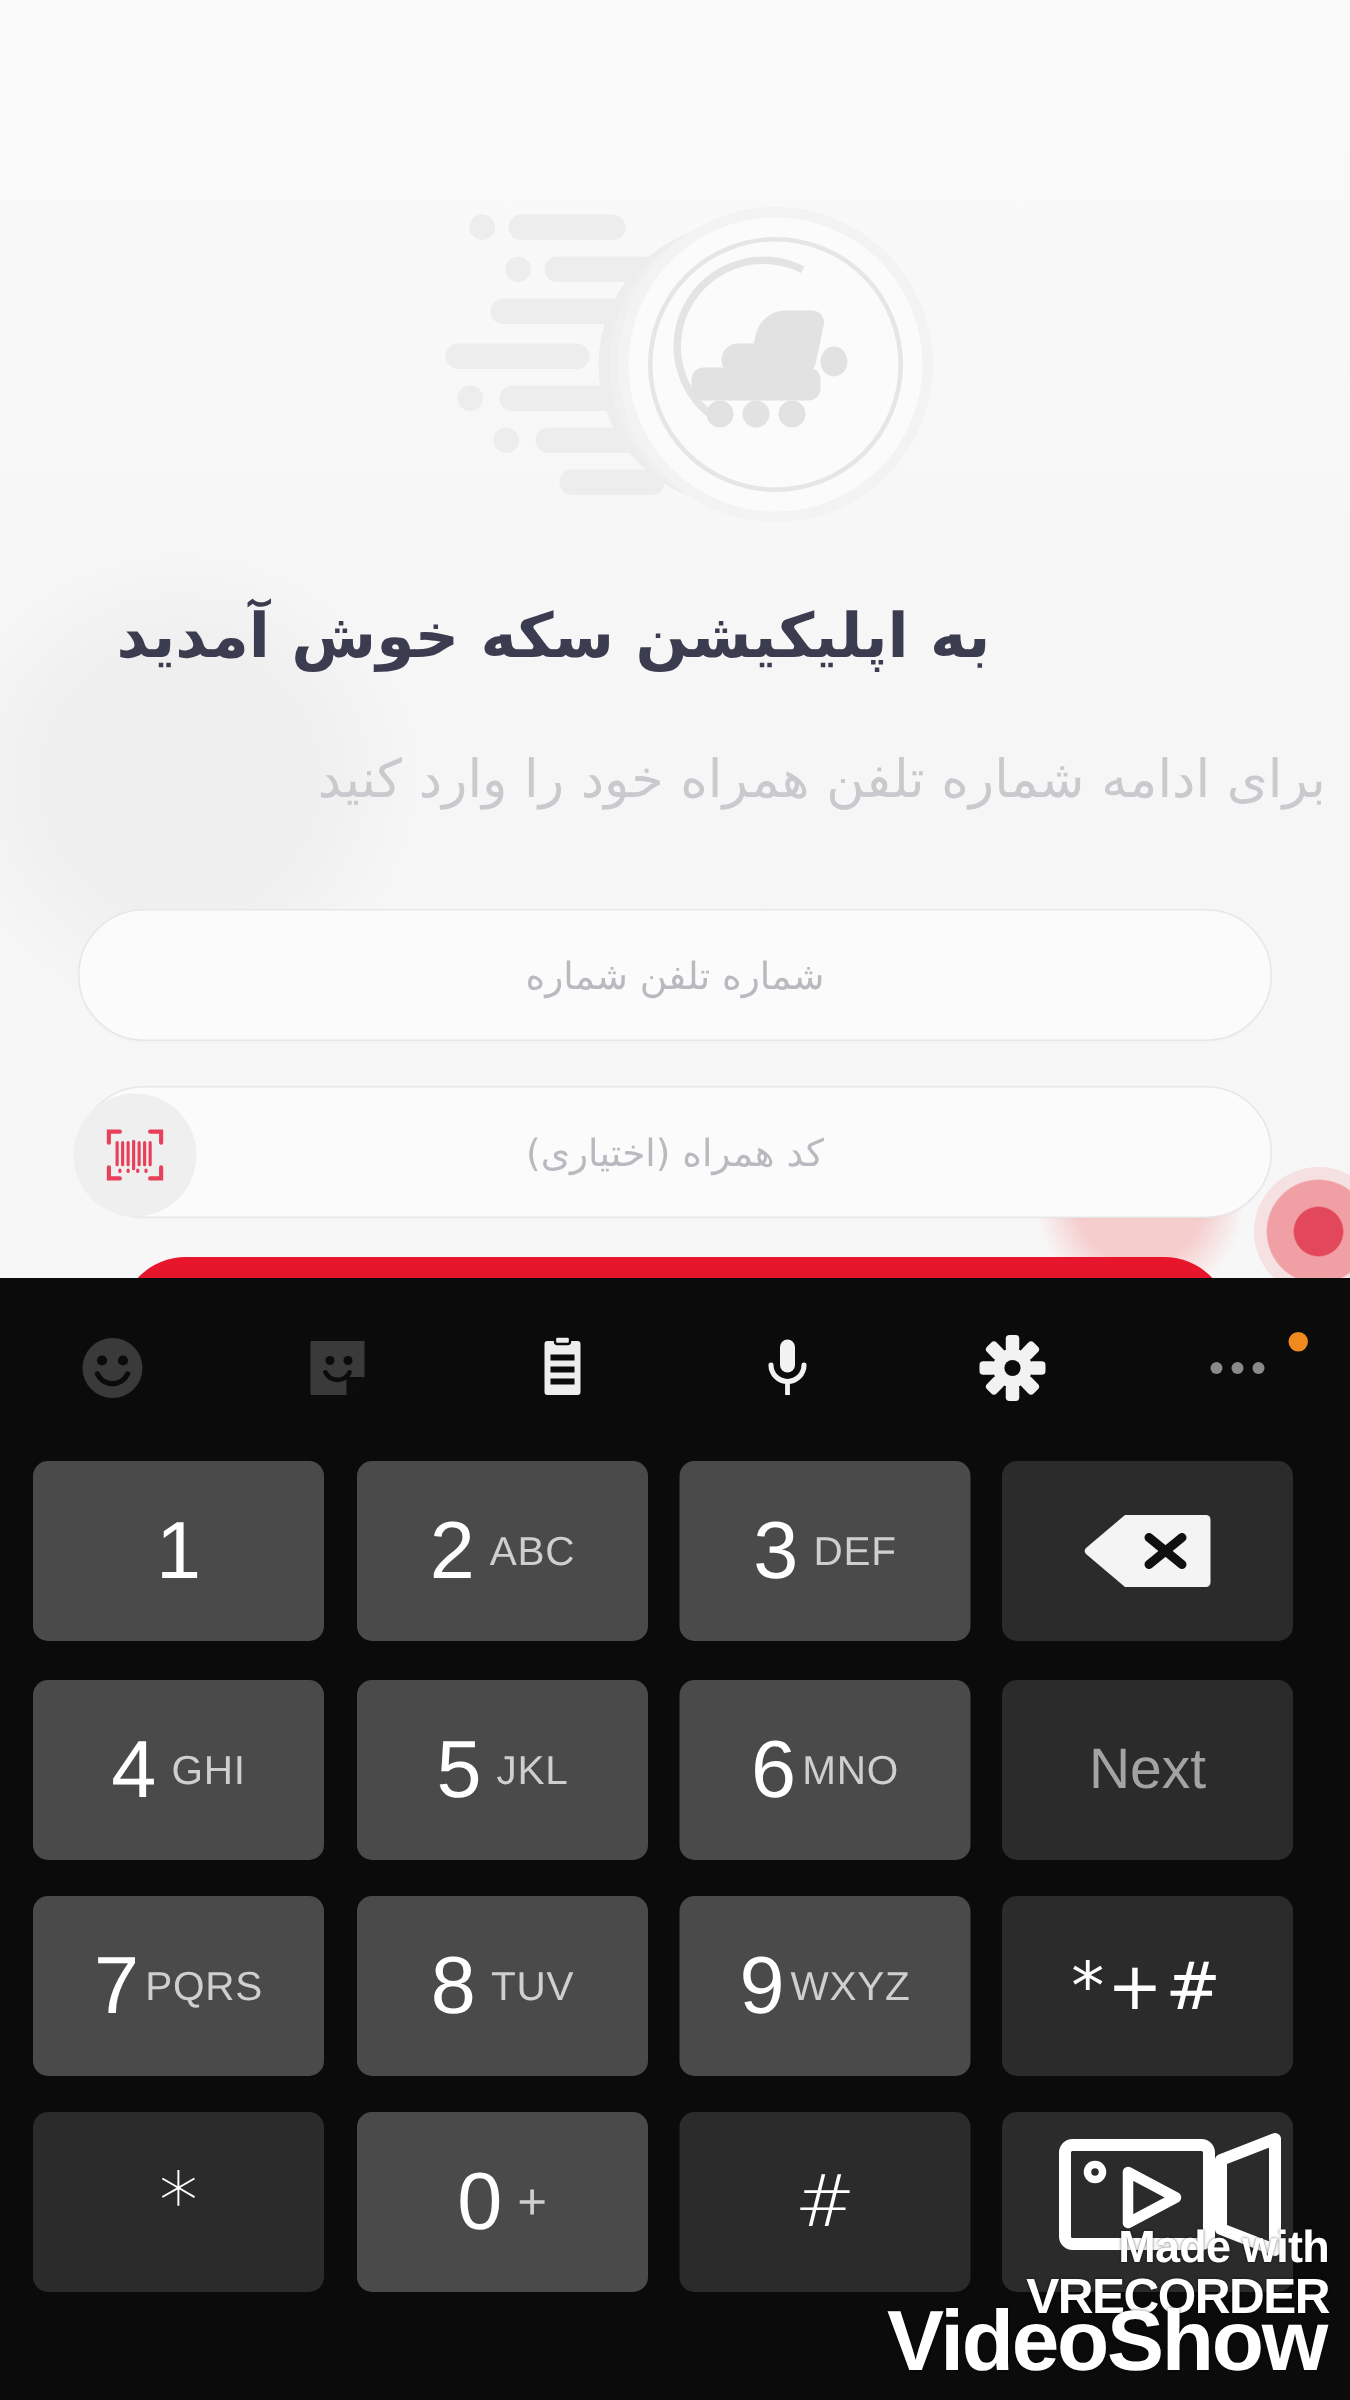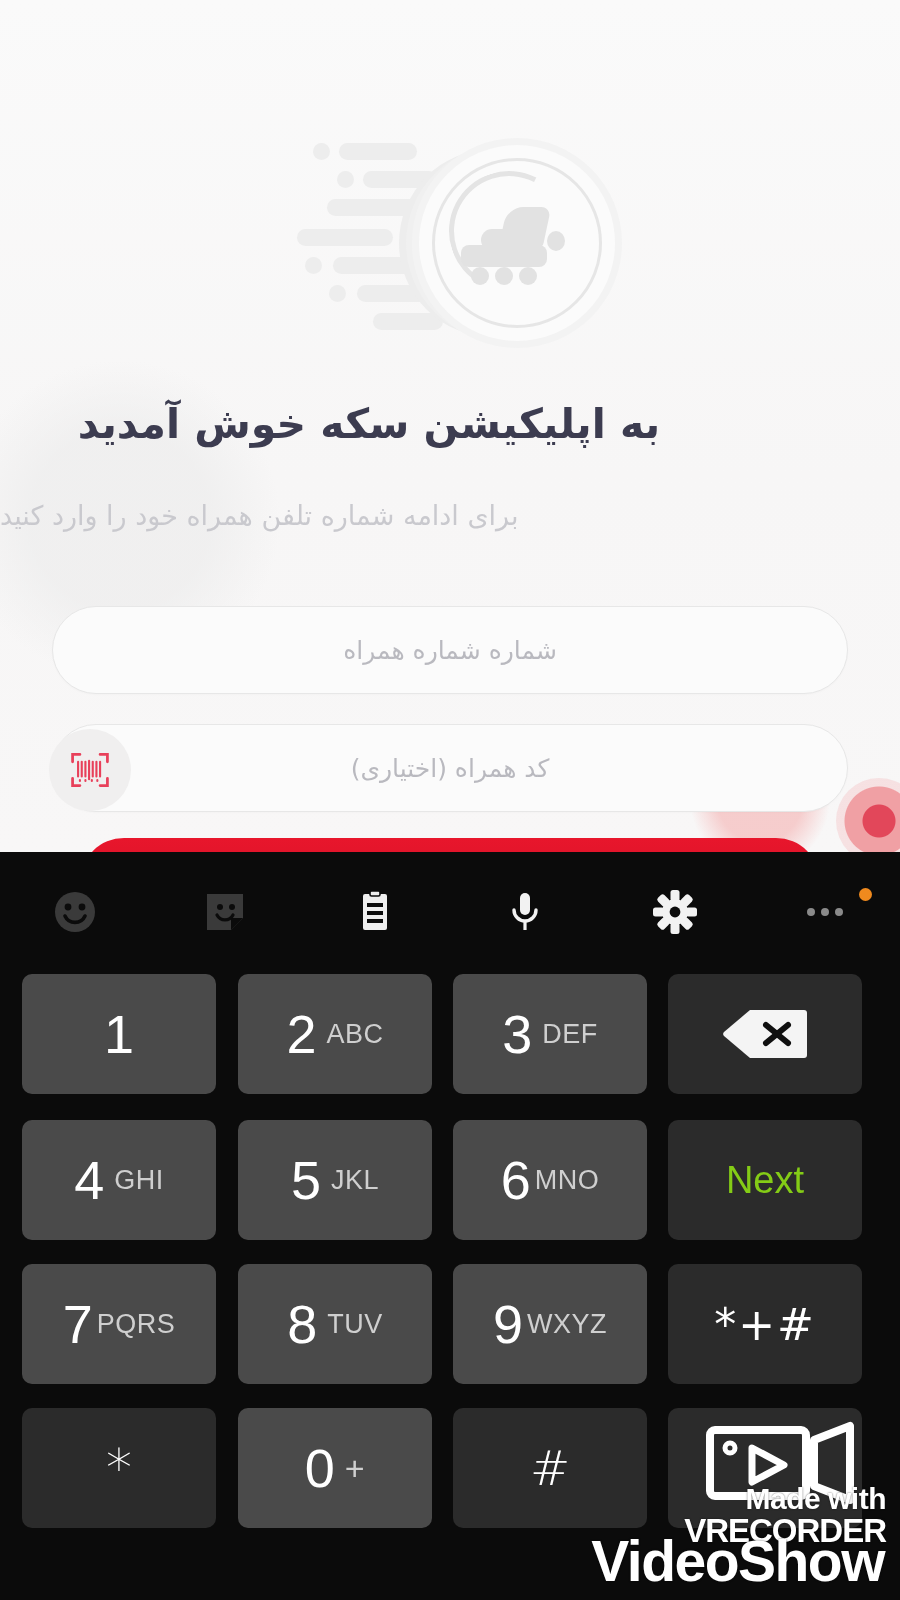--- a/index.html
+++ b/index.html
@@ -69,22 +69,22 @@
 
   
   .welcome-title{
     position:absolute; left:0; top:400px; width:738px;
     text-align:center; direction:rtl;
     font-size:41px; font-weight:bold; color:#3c3c50;
     letter-spacing:0px;
   }
   .welcome-sub{
     position:absolute; left:0; top:500px; width:884px;
-    text-align:left; direction:rtl;
-    font-size:27px; color:#c9c9ce;
+    text-align:right; direction:rtl;
+    font-size:35px; color:#c9c9ce;
   }
 
   
   .field{
     position:absolute; left:52px; width:796px; height:88px;
     background:#fbfbfb; border:1.6px solid #e7e7e7; border-radius:44px;
     display:flex; align-items:center; justify-content:center;
     box-shadow:0 1px 2px rgba(0,0,0,0.02);
   }
   #field-phone{ top:606px; }
@@ -139,21 +139,21 @@
   .key .digit{
     font-size:54px; font-weight:300; line-height:1;
     font-family:"Liberation Sans", sans-serif;
   }
   .key .letters{
     font-size:27px; color:#cfcfcf; margin-left:10px; letter-spacing:0.5px;
     font-family:"Liberation Sans", sans-serif; font-weight:400;
   }
   .key .letters.tight{ margin-left:4px; }
   .key .next-label{
-    font-size:38px; color:#84cc16; font-family:"Liberation Sans", sans-serif;
+    font-size:38px; color:#a3a3a3; font-family:"Liberation Sans", sans-serif;
   }
   .key .sym{ font-size:44px; font-weight:500; letter-spacing:2px; }
   .key .star{ font-size:52px; font-weight:300; }
   .key .hash{ font-size:48px; font-weight:300; }
 
   .k0 { left:22px; }  .k1 { left:238px; } .k2 { left:453px; } .k3 { left:668px; }
   .r0 { top:0px; } .r1 { top:146px; } .r2 { top:290px; } .r3 { top:434px; }
 
   
   .wm{
@@ -199,21 +199,21 @@
           <div class="wheel" style="left:58px;"></div>
         </div>
       </div>
     </div>
   </div>
 
   <div class="welcome-title">به اپلیکیشن سکه خوش آمدید</div>
   <div class="welcome-sub">برای ادامه شماره تلفن همراه خود را وارد کنید</div>
 
   <div class="field" id="field-phone">
-    <div class="field-placeholder">شماره شماره همراه</div>
+    <div class="field-placeholder">شماره تلفن شماره</div>
   </div>
 
   <div class="field" id="field-invite">
     <div class="scan-btn">
       <svg class="scan-icon" viewBox="0 0 48 48">
         <g fill="none" stroke="#e8405a" stroke-width="3" stroke-linecap="round">
           <path d="M5 15 V7 H13"></path>
             <path d="M43 15 V7 H35"></path>
           <path d="M5 33 V41 H13"></path>
             <path d="M43 33 V41 H35"></path>

